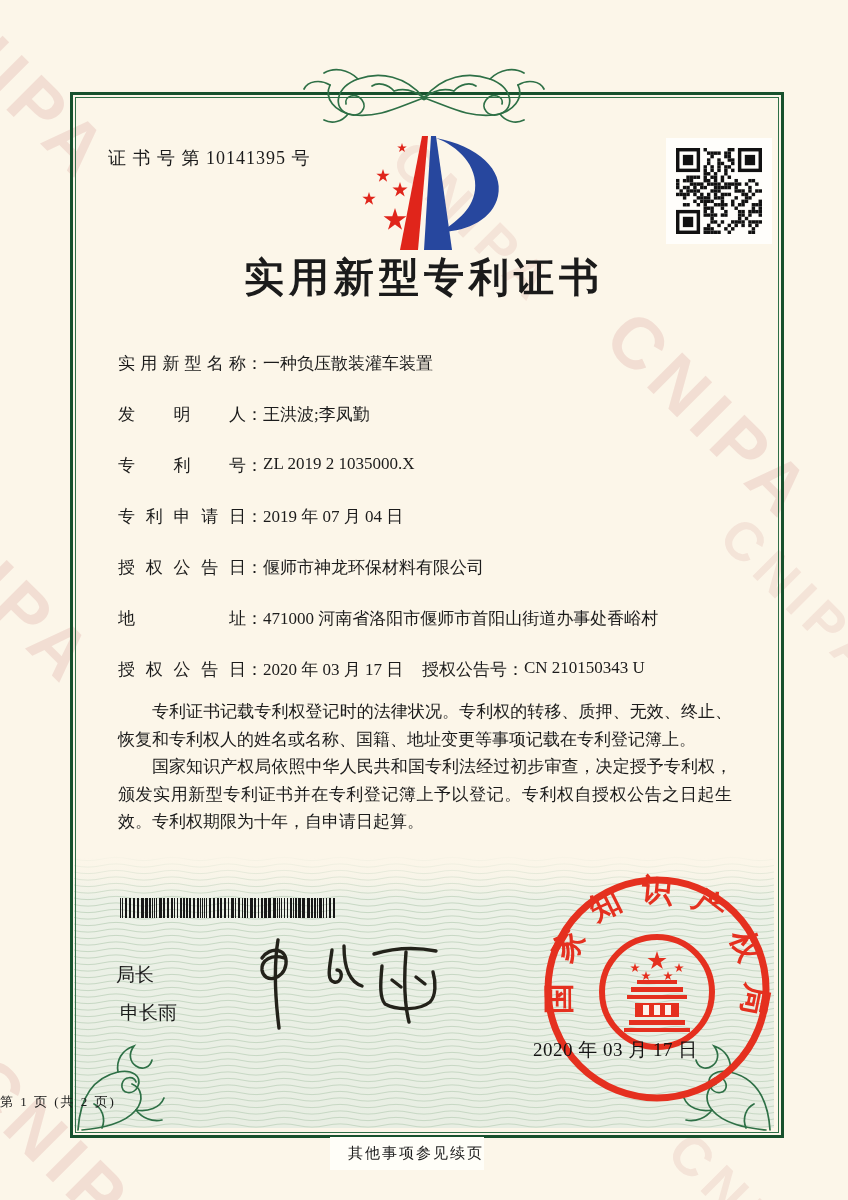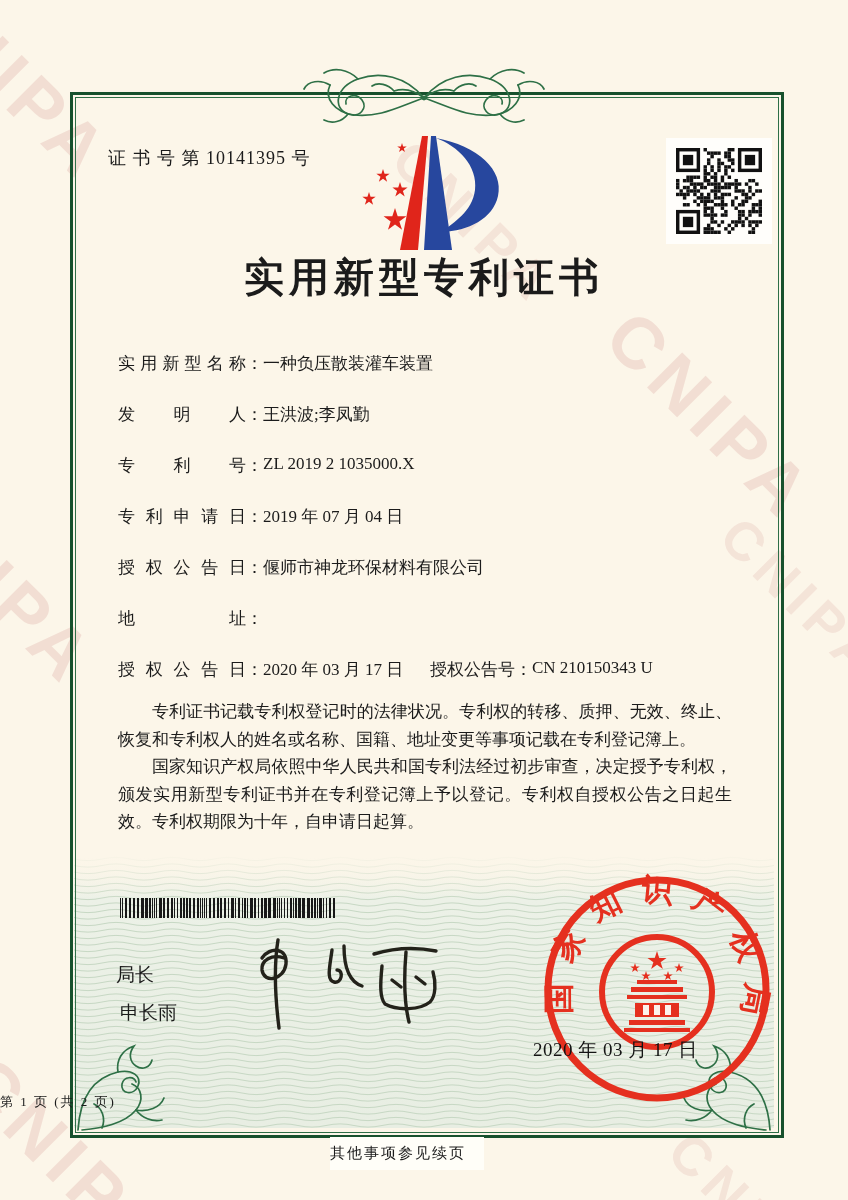--- a/index.html
+++ b/index.html
@@ -32,35 +32,35 @@
   .title{left:0;top:250px;width:848px;text-align:center;font-size:40px;
     font-weight:600;letter-spacing:5px;z-index:3;}
   .qr-box{left:666px;top:138px;width:106px;height:106px;background:#fffefb;z-index:3;}
   
   .fields{left:118px;top:352px;width:640px;z-index:3;font-size:17px;}
   .f-row{display:flex;align-items:flex-start;height:24px;margin-bottom:27px;white-space:nowrap;}
   .f-label{display:inline-block;width:128px;text-align:justify;text-align-last:justify;}
   .f-colon{display:inline-block;}
   .f-value{}
   .f-value.fixed{width:159px;margin-right:0;}
-  .f-label2{margin-left:8px;}
+  .f-label2{margin-left:0;}
   
   .body-text{left:118px;top:698px;width:614px;font-size:17px;line-height:27.5px;
     text-align:justify;z-index:3;}
   .body-text p{margin:0;text-indent:2em;}
   
   .officer-title{left:116px;top:962px;font-size:19px;z-index:4;}
   .officer-name{left:120px;top:1000px;font-size:19px;z-index:4;}
   .sig{left:240px;top:924px;z-index:4;}
   .seal{left:539px;top:871px;z-index:5;}
   .seal-date{left:533px;top:1037px;font-size:19px;letter-spacing:.5px;color:#141414;z-index:6;}
   .page-num{left:0;top:1093px;width:744px;text-align:left;font-size:13px;
     letter-spacing:2px;z-index:4;}
   .cont-box{left:330px;top:1137px;width:154px;height:33px;line-height:33px;
-    background:#fffef8;text-align:left;font-size:15px;letter-spacing:2px;z-index:3;}
+    background:#fffef8;text-align:right;font-size:15px;letter-spacing:2px;z-index:3;}
   .orn{z-index:3;}
   svg{display:block;}
 </style>
 </head>
 <body>
 
 <div class="wm" style="left:-55px;top:-45px;">CNIPA</div>
 <div class="wm small" style="left:424px;top:128px;">CNIPA</div>
 <div class="wm" style="left:648px;top:295px;">CNIPA</div>
 <div class="wm" style="left:-70px;top:460px;">CNIPA</div>
@@ -418,20 +418,21 @@
     <span class="f-value">2019 年 07 月 04 日</span>
   </div>
   <div class="f-row">
     <span class="f-label">授权公告日</span>
       <span class="f-colon">：</span>
     <span class="f-value">偃师市神龙环保材料有限公司</span>
   </div>
   <div class="f-row">
     <span class="f-label">地址</span>
       <span class="f-colon">：</span>
+    <span class="f-value">471000 河南省洛阳市偃师市首阳山街道办事处香峪村</span>
   </div>
   <div class="f-row">
     <span class="f-label">授权公告日</span>
       <span class="f-colon">：</span>
     <span class="f-value fixed">2020 年 03 月 17 日</span>
     <span class="f-label2">授权公告号</span>
       <span class="f-colon">：</span>
     <span class="f-value">CN 210150343 U</span>
   </div>
 </div>

